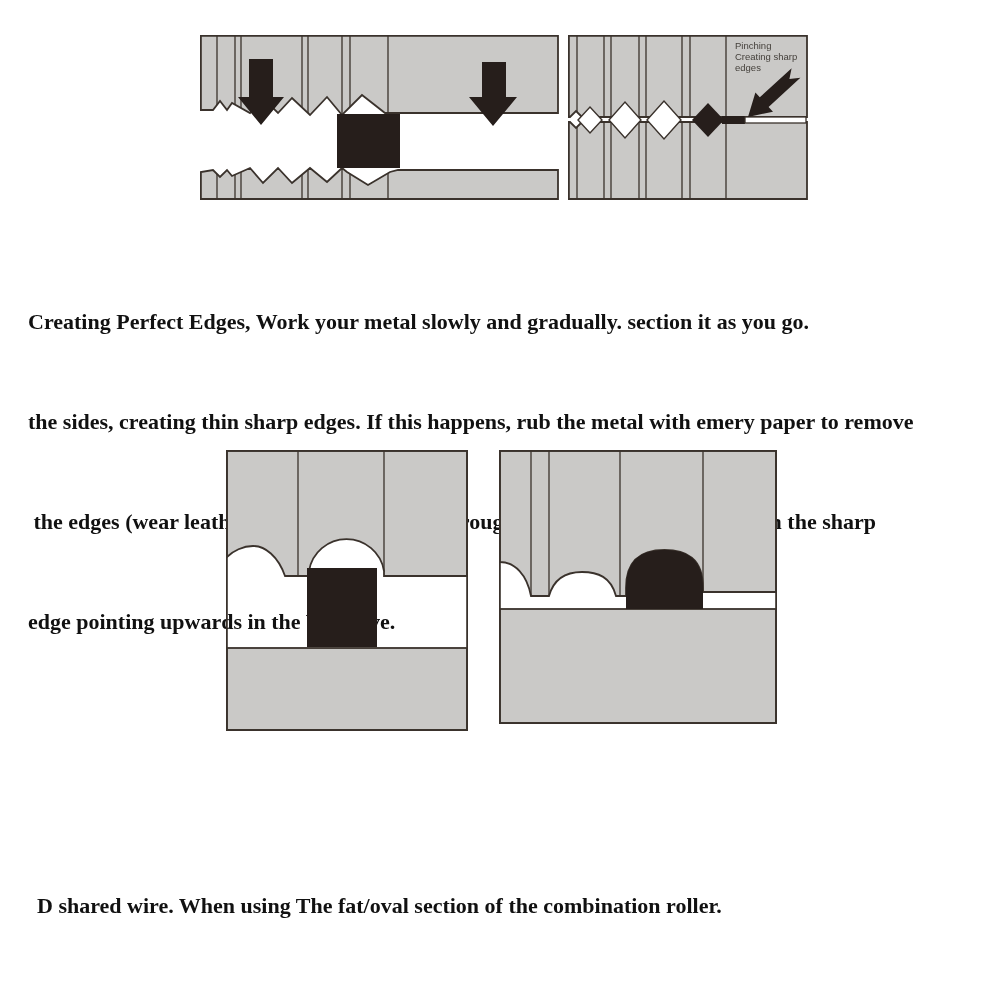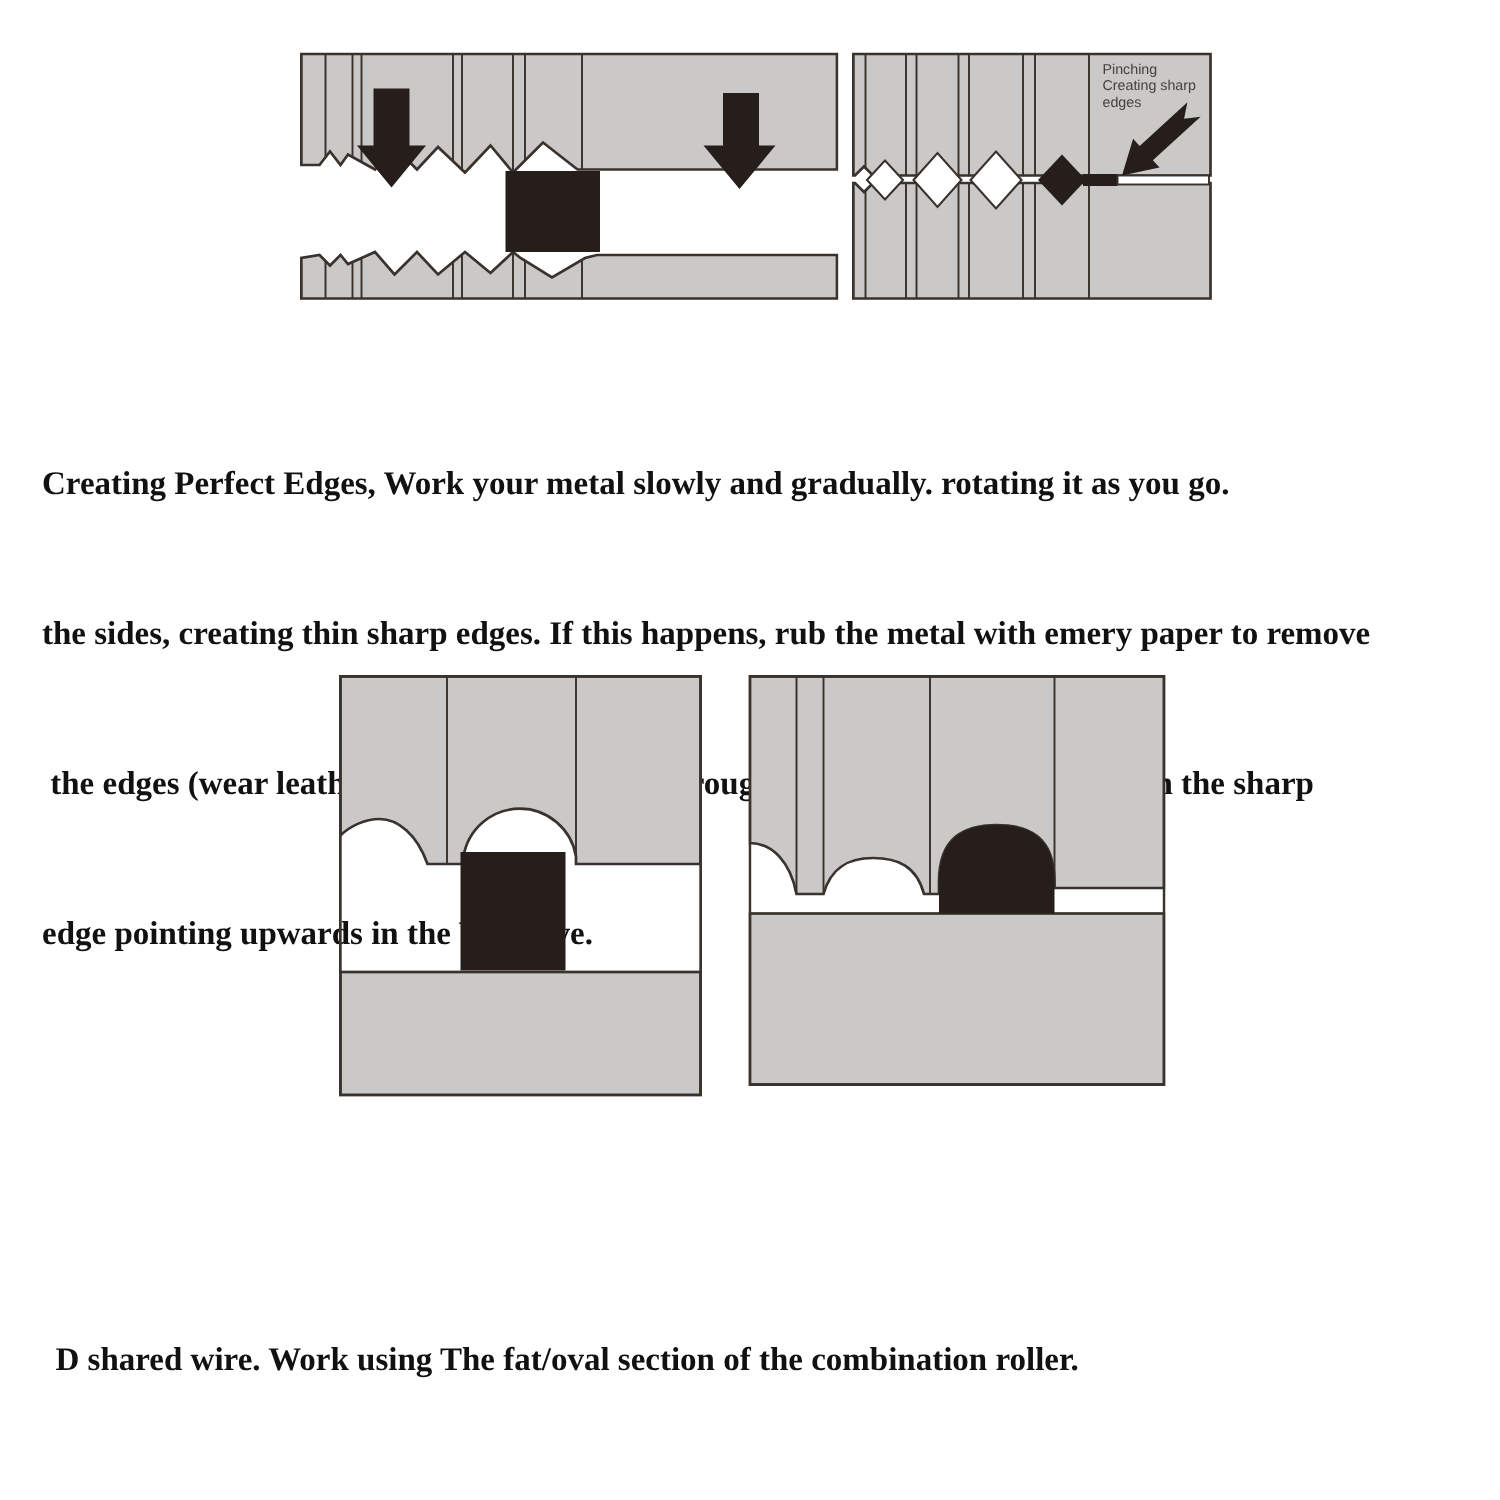--- a/index.html
+++ b/index.html
@@ -105,21 +105,21 @@
   <polygon class="dia-white" points="41,85 57,67 73,85 57,103"></polygon>
   <polygon class="dia-white" points="79,85 96,66 113,85 96,104"></polygon>
   <polygon class="metal" points="124,85 140,68 156,85 140,102"></polygon>
   <polygon class="metal" points="180,82 187.4,57.5 191.8,62.3 223.6,33.2 221.4,44.1 232.4,42.8 200.6,71.9 205,76.7"></polygon>
   <text class="lbl" x="167" y="14">Pinching</text>
   <text class="lbl" x="167" y="25">Creating sharp</text>
   <text class="lbl" x="167" y="36">edges</text>
 </svg>
 
 <div class="para para-1">
-  <div>Creating Perfect Edges, Work your metal slowly and gradually. rotating it as you go.</div>
+  <div>Creating Perfect Edges, Work your metal slowly and gradually. section it as you go.</div>
   <div>the sides, creating thin sharp edges. If this happens, rub the metal with emery paper to remove</div>
   <div> the edges (wear leather gloves). And pass it through the roller several times with the sharp</div>
   <div>edge pointing upwards in the V groove.</div>
 </div>
 
 <svg class="panel" style="left:226px;top:450px;" width="242" height="281" viewBox="0 0 242 281">
   <defs>
     <clipPath id="p3top">
         <path d="M0.9,0.9 H241 V126 H158 V121 A38,38 0 0 0 83,121 V126 H59 C52,106 39,96 27,96 C17,96 7,101 0.9,107 Z"></path>
       </clipPath>
@@ -146,17 +146,17 @@
     <line class="sline" x1="50" y1="0" x2="50" y2="148"></line>
     <line class="sline" x1="121" y1="0" x2="121" y2="148"></line>
     <line class="sline" x1="204" y1="0" x2="204" y2="143"></line>
   </g>
   <rect class="roller" x="0.9" y="159" width="276.1" height="114"></rect>
   <path class="metal" d="M127,159 V138 C127,108 144,100 165.5,100 C187,100 204,108 204,138 V159 Z"></path>
   <rect class="border" x="0.9" y="0.9" width="276.2" height="272.2"></rect>
 </svg>
 
 <div class="para para-2">
-  <div>D shared wire. Work using The fat/oval section of the combination roller.</div>
+  <div>D shared wire. When using The fat/oval section of the combination roller.</div>
   <div>You can make D profile wire for ring shanks etc. Start with well annealed square wire a little</div>
   
   
 </div>
 
 </body></html>

